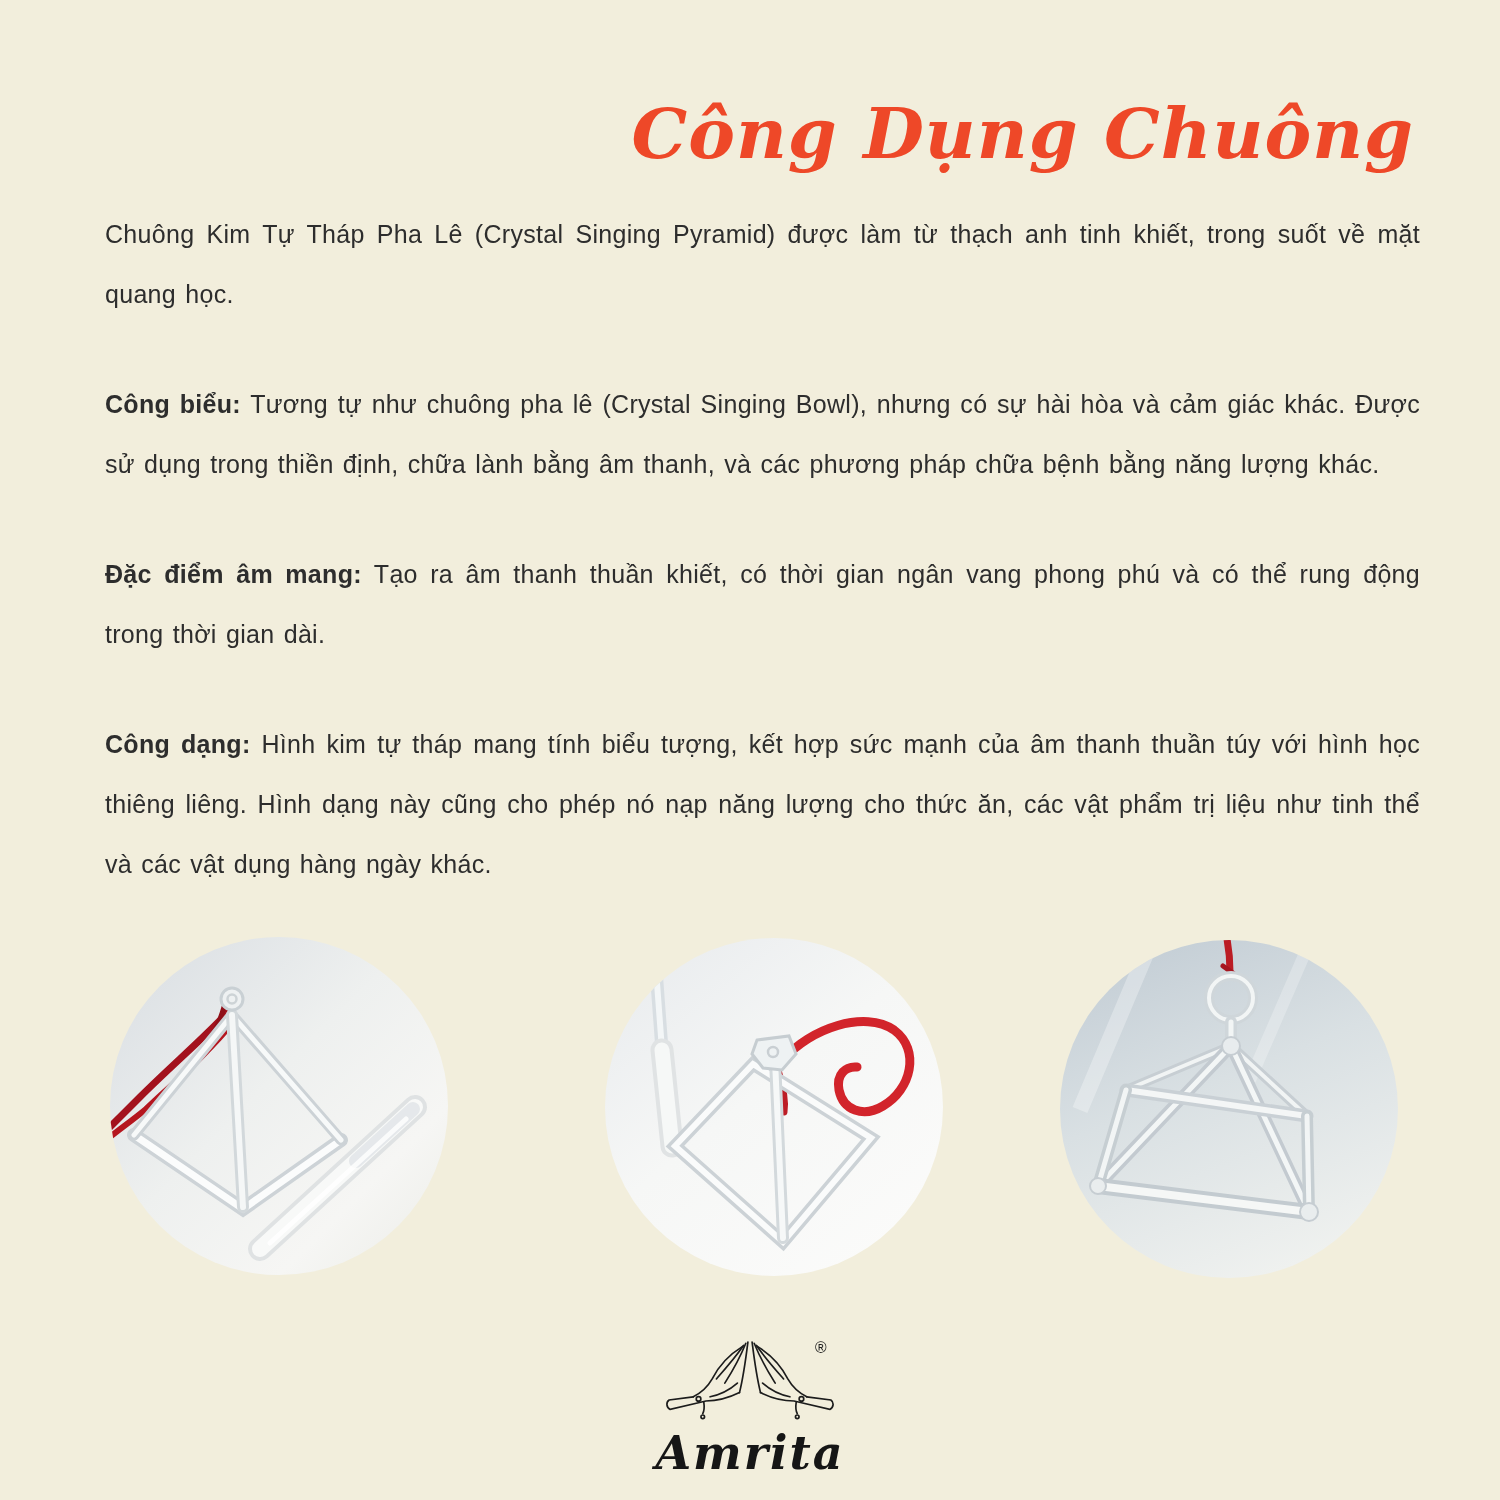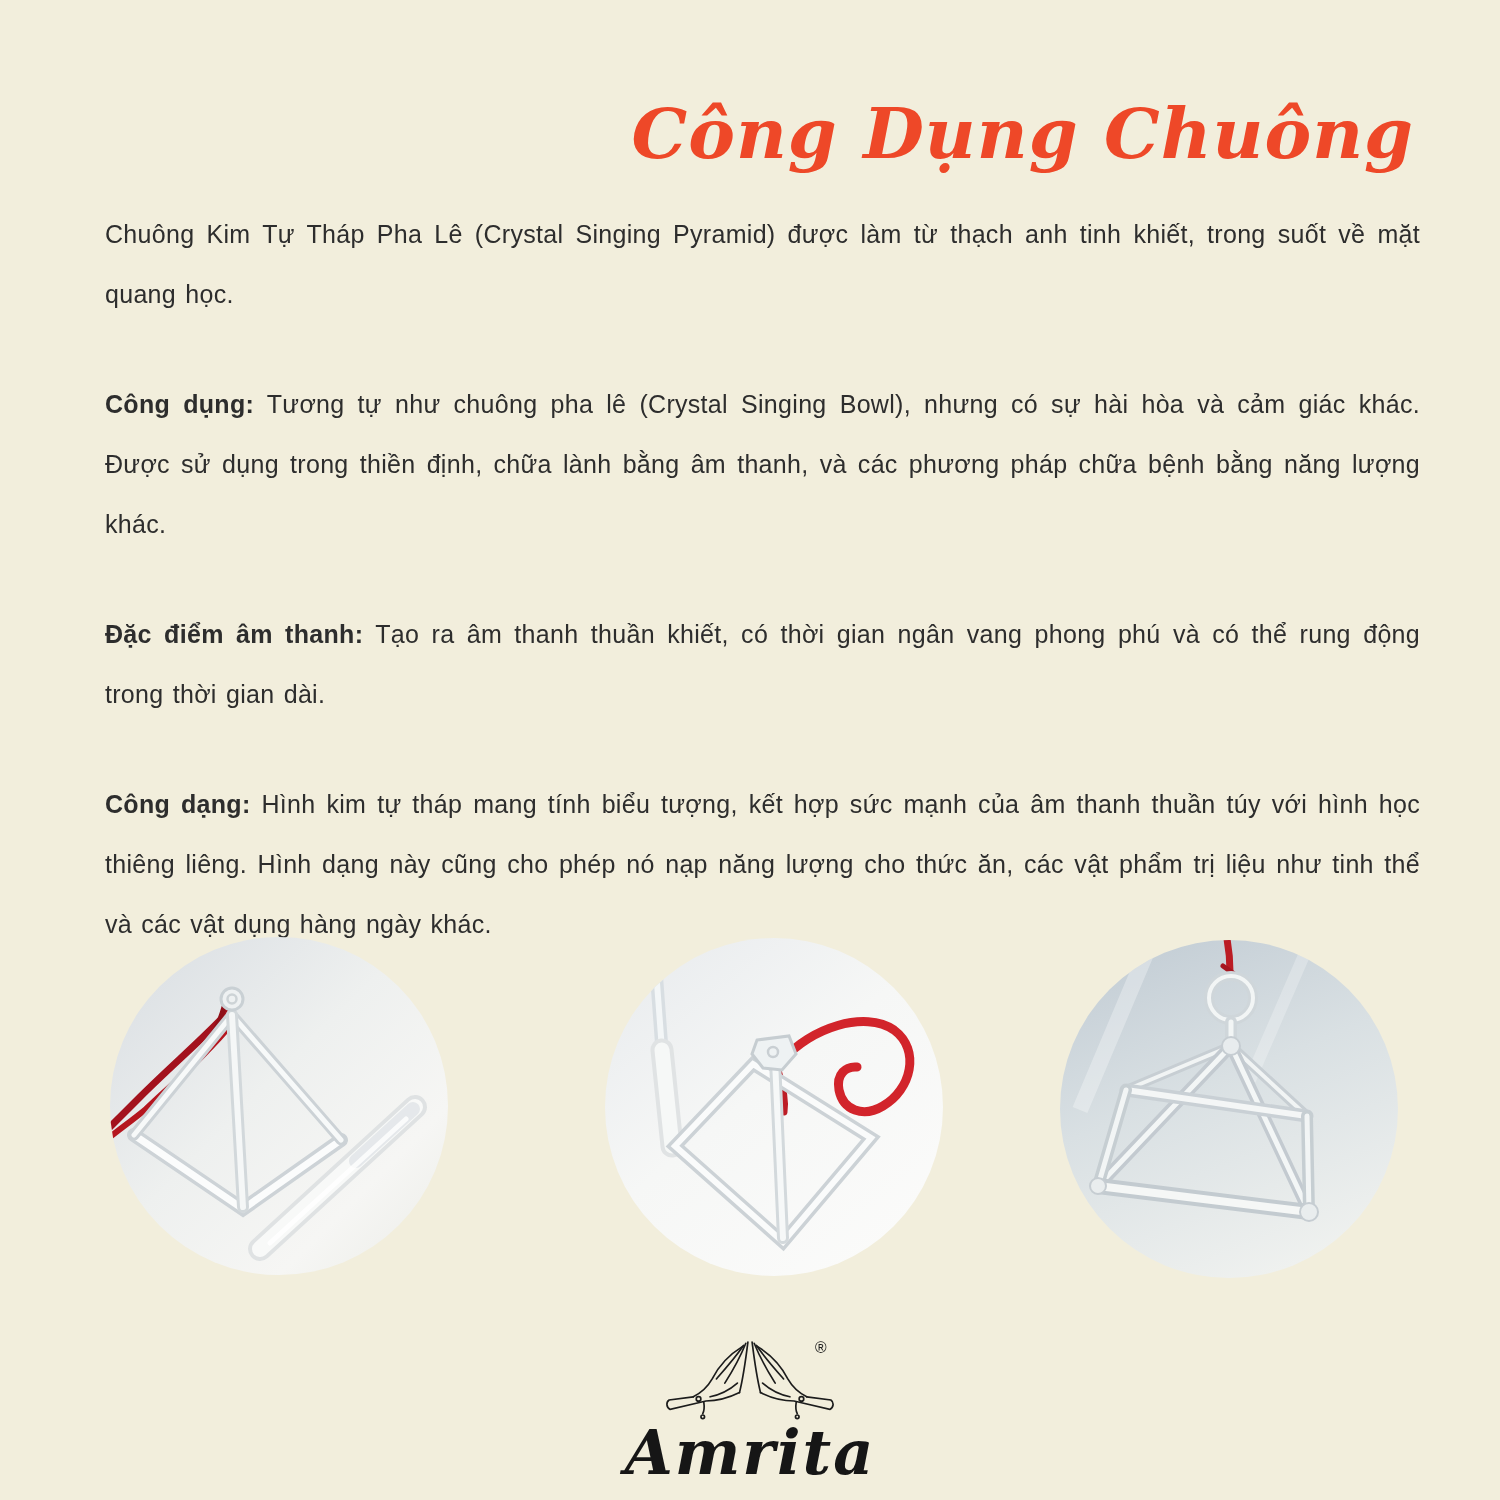--- a/index.html
+++ b/index.html
@@ -42,42 +42,42 @@
   .c2{left:605px;top:938px;}
   .c3{left:1060px;top:940px;}
   
   .logo{
     position:absolute;top:1338px;left:0;right:0;
     display:flex;flex-direction:column;align-items:center;
   }
   .brand-name{
     font-family:"DejaVu Serif", serif;
     font-style:italic;font-weight:bold;
-    font-size:62px;line-height:58px;color:#161616;
+    font-size:46px;line-height:58px;color:#161616;
     letter-spacing:2px;margin-top:2px;
   }
 </style>
 </head>
 <body>
 
 <div class="title-row">
   <span class="page-title">Công Dụng Chuông</span>
 </div>
 
 <div class="content">
   <p class="para">
     <b class="plabel"></b>
     <span>Chuông Kim Tự Tháp Pha Lê (Crystal Singing Pyramid)  được làm từ thạch anh tinh khiết, trong suốt về mặt quang học.</span>
   </p>
   <p class="para">
-    <b class="plabel">Công dụng:</b>
+    <b class="plabel">Công biểu:</b>
     <span>Tương tự như chuông pha lê (Crystal Singing Bowl), nhưng có sự hài hòa và cảm giác khác. Được sử dụng trong thiền định, chữa lành bằng âm thanh, và các phương pháp chữa bệnh bằng năng lượng khác.</span>
   </p>
   <p class="para">
-    <b class="plabel">Đặc điểm âm thanh:</b>
+    <b class="plabel">Đặc điểm âm mang:</b>
     <span>Tạo ra âm thanh thuần khiết, có thời gian ngân vang phong phú và có thể rung động trong thời gian dài.</span>
   </p>
   <p class="para">
     <b class="plabel">Công dạng:</b>
     <span>Hình kim tự tháp mang tính biểu tượng, kết hợp sức mạnh của âm thanh thuần túy với hình học thiêng liêng. Hình dạng này cũng cho phép nó nạp năng lượng cho thức ăn, các vật phẩm trị liệu như tinh thể và các vật dụng hàng ngày khác.</span>
   </p>
 </div>
 
 <div class="photos">
 

